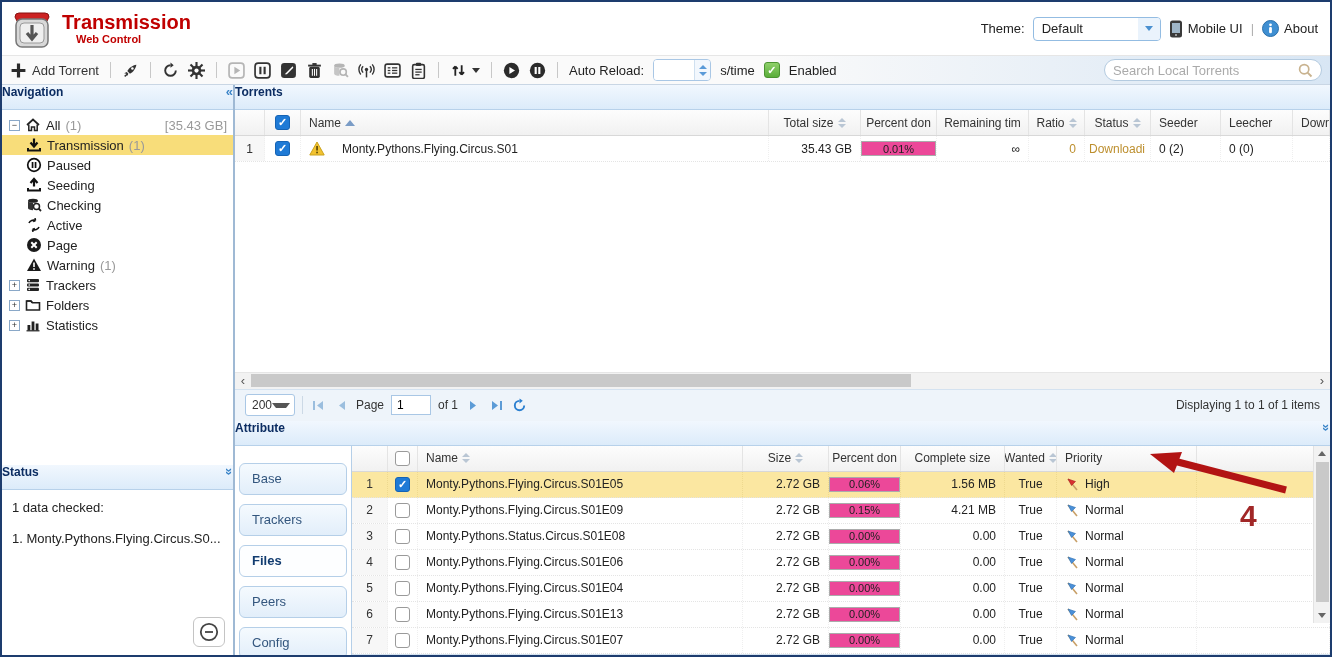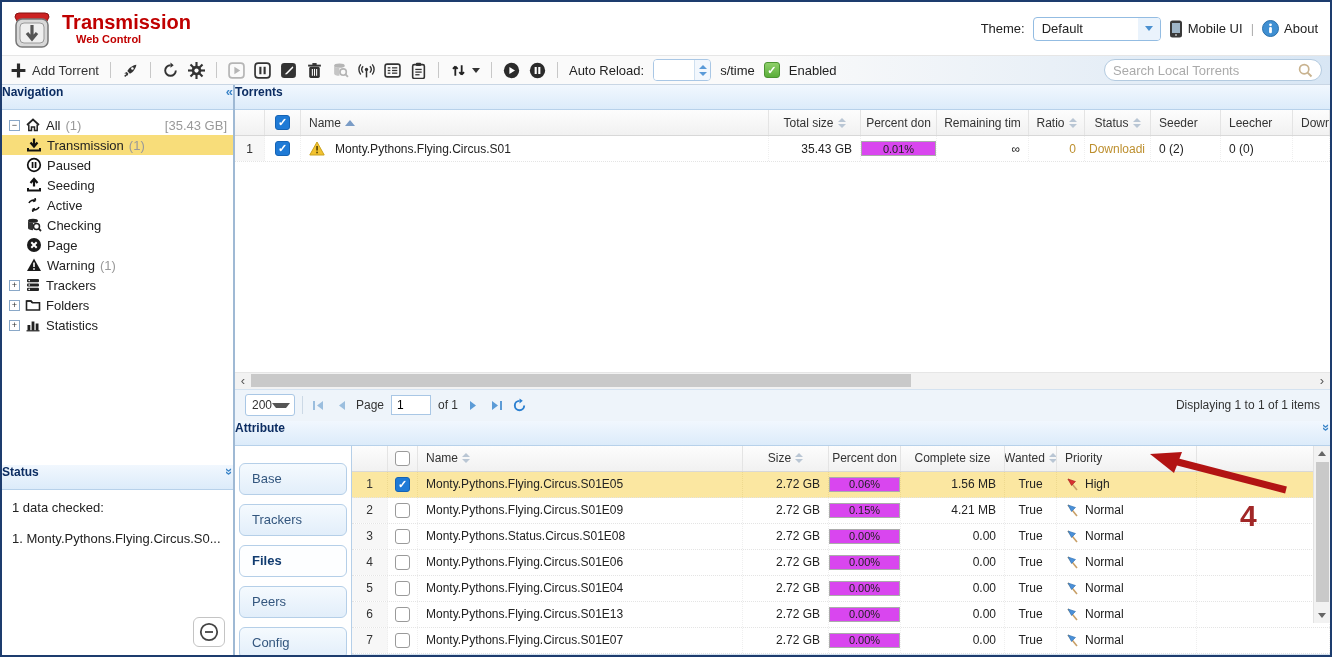--- a/index.html
+++ b/index.html
@@ -71,21 +71,21 @@
   .cell.cbc { justify-content:center; }
   .cell.left { justify-content:flex-start; padding-left:8px; }
   .cell.right { justify-content:flex-end; padding-right:8px; }
   .cell.center { justify-content:center; }
   .cb { width:15px; height:15px; border:1px solid #9a9a9a; border-radius:3px; background:#fff; display:flex; align-items:center; justify-content:center; cursor:pointer; }
   .cb.checked { background:#1e7ad6; border-color:#1563b4; color:#fff; font-size:11px; font-weight:bold; }
   .sortpair { display:inline-flex; flex-direction:column; gap:2px; }
   .sortpair i { width:0;height:0;border-left:4px solid transparent;border-right:4px solid transparent; }
   .sortpair .u { border-bottom:4px solid #b9c6d4; } .sortpair .d { border-top:4px solid #b9c6d4; }
   .sortasc { width:0;height:0;border-left:5px solid transparent;border-right:5px solid transparent;border-bottom:6px solid #7a9cc6; }
-  .pctbox { width:88px; height:15px; border:1px solid #ababab; background:#d946ef; font-size:11px; display:flex; align-items:center; justify-content:center; }
+  .pctbox { width:88px; height:15px; border:1px solid #ababab; background:#ec4899; font-size:11px; display:flex; align-items:center; justify-content:center; }
   .amber { color:#bd8f2e; }
   .t-filler { flex:1; background:#fff; }
   .hscroll { height:17px; flex:0 0 auto; background:#f2f2f2; border-top:1px solid #e6e6e6; display:flex; align-items:center; }
   .hs-arrow { width:16px; text-align:center; color:#555; font-size:13px; line-height:15px; cursor:pointer; }
   .hs-thumb { width:660px; height:13px; background:#c9c9c9; cursor:pointer; }
   .pagerbar { height:32px; flex:0 0 auto; display:flex; align-items:center; gap:7px; padding:0 10px;
     background:#eef4fa; border-top:1px solid #d4e2f0; font-size:12px; color:#333; }
   .pg-sel { display:flex; align-items:center; width:50px; height:22px; border:1px solid #a9c7e5; border-radius:3px; background:#fff; cursor:pointer; }
   .pg-sel span { flex:1; padding-left:6px; } .pg-sel .chev { margin-right:4px; border-top-color:#555; }
   .pg-sep { width:1px; height:18px; background:#ccd9e6; }
@@ -343,33 +343,33 @@
         </div>
         <div class="trow child">
           <svg class="tic" viewBox="0 0 16 16">
             <path d="M8 9.5 V2.5 M4.5 6 L8 2 L11.5 6" stroke="#111" stroke-width="2.2" fill="none"></path>
             <path d="M2 11 V13.5 H14 V11" stroke="#111" stroke-width="2" fill="none"></path>
           </svg>
           <span>Seeding</span>
         </div>
         <div class="trow child">
           <svg class="tic" viewBox="0 0 16 16">
-            <path d="M3 6 C4 3.5 7 2.5 9.5 3.5 M9.5 3.5 L9 1.2 M9.5 3.5 L7.2 4.6" stroke="#111" stroke-width="1.6" fill="none"></path>
-            <path d="M13 10 C12 12.5 9 13.5 6.5 12.5 M6.5 12.5 L7 14.8 M6.5 12.5 L8.8 11.4" stroke="#111" stroke-width="1.6" fill="none"></path>
-          </svg>
-          <span>Active</span>
-        </div>
-        <div class="trow child">
-          <svg class="tic" viewBox="0 0 16 16">
             <ellipse cx="7" cy="3.8" rx="5" ry="2" fill="#222"></ellipse>
             <path d="M2 3.8 V11 C2 12.3 4.2 13.2 7 13.2 V5.8 C4.2 5.8 2 5 2 3.8 Z" fill="#333"></path>
             <circle cx="10.5" cy="9.5" r="3" fill="#fff" stroke="#222" stroke-width="1.5"></circle>
             <line x1="12.7" y1="11.7" x2="15" y2="14" stroke="#222" stroke-width="1.8"></line>
           </svg>
           <span>Checking</span>
+        </div>
+        <div class="trow child">
+          <svg class="tic" viewBox="0 0 16 16">
+            <path d="M3 6 C4 3.5 7 2.5 9.5 3.5 M9.5 3.5 L9 1.2 M9.5 3.5 L7.2 4.6" stroke="#111" stroke-width="1.6" fill="none"></path>
+            <path d="M13 10 C12 12.5 9 13.5 6.5 12.5 M6.5 12.5 L7 14.8 M6.5 12.5 L8.8 11.4" stroke="#111" stroke-width="1.6" fill="none"></path>
+          </svg>
+          <span>Active</span>
         </div>
         <div class="trow child">
           <svg class="tic" viewBox="0 0 16 16">
             <circle cx="8" cy="8" r="7" fill="#1a1a1a"></circle>
             <path d="M5.3 5.3 L10.7 10.7 M10.7 5.3 L5.3 10.7" stroke="#fff" stroke-width="2"></path>
           </svg>
           <span>Page</span>
         </div>
         <div class="trow child">
           <svg class="tic" viewBox="0 0 16 16">
@@ -481,21 +481,21 @@
         <div class="cell left" style="flex:1;">
           <span>Downlo</span>
         </div>
       </div>
 
       <div class="grow">
         <div class="cell num" style="width:30px;">1</div>
         <div class="cell cbc" style="width:36px;">
             <span class="cb checked">✓</span>
           </div>
-        <div class="cell left" style="width:468px; gap:10px;text-align:center;">
+        <div class="cell left" style="width:468px; gap:17px;text-align:center;">
           <svg width="16" height="15" viewBox="0 0 16 15">
             <path d="M8 1 L15.2 14 H0.8 Z" fill="#f2c230" stroke="#caa21c" stroke-width="1" stroke-linejoin="round"></path>
             <rect x="7.3" y="5" width="1.5" height="4.5" fill="#4a3a00"></rect>
               <rect x="7.3" y="10.7" width="1.5" height="1.6" fill="#4a3a00"></rect>
           </svg>
           <span>Monty.Pythons.Flying.Circus.S01</span>
         </div>
         <div class="cell right" style="width:92px;">35.43 GB</div>
         <div class="cell center" style="width:76px;">
           <span class="pctbox">0.01%</span>

